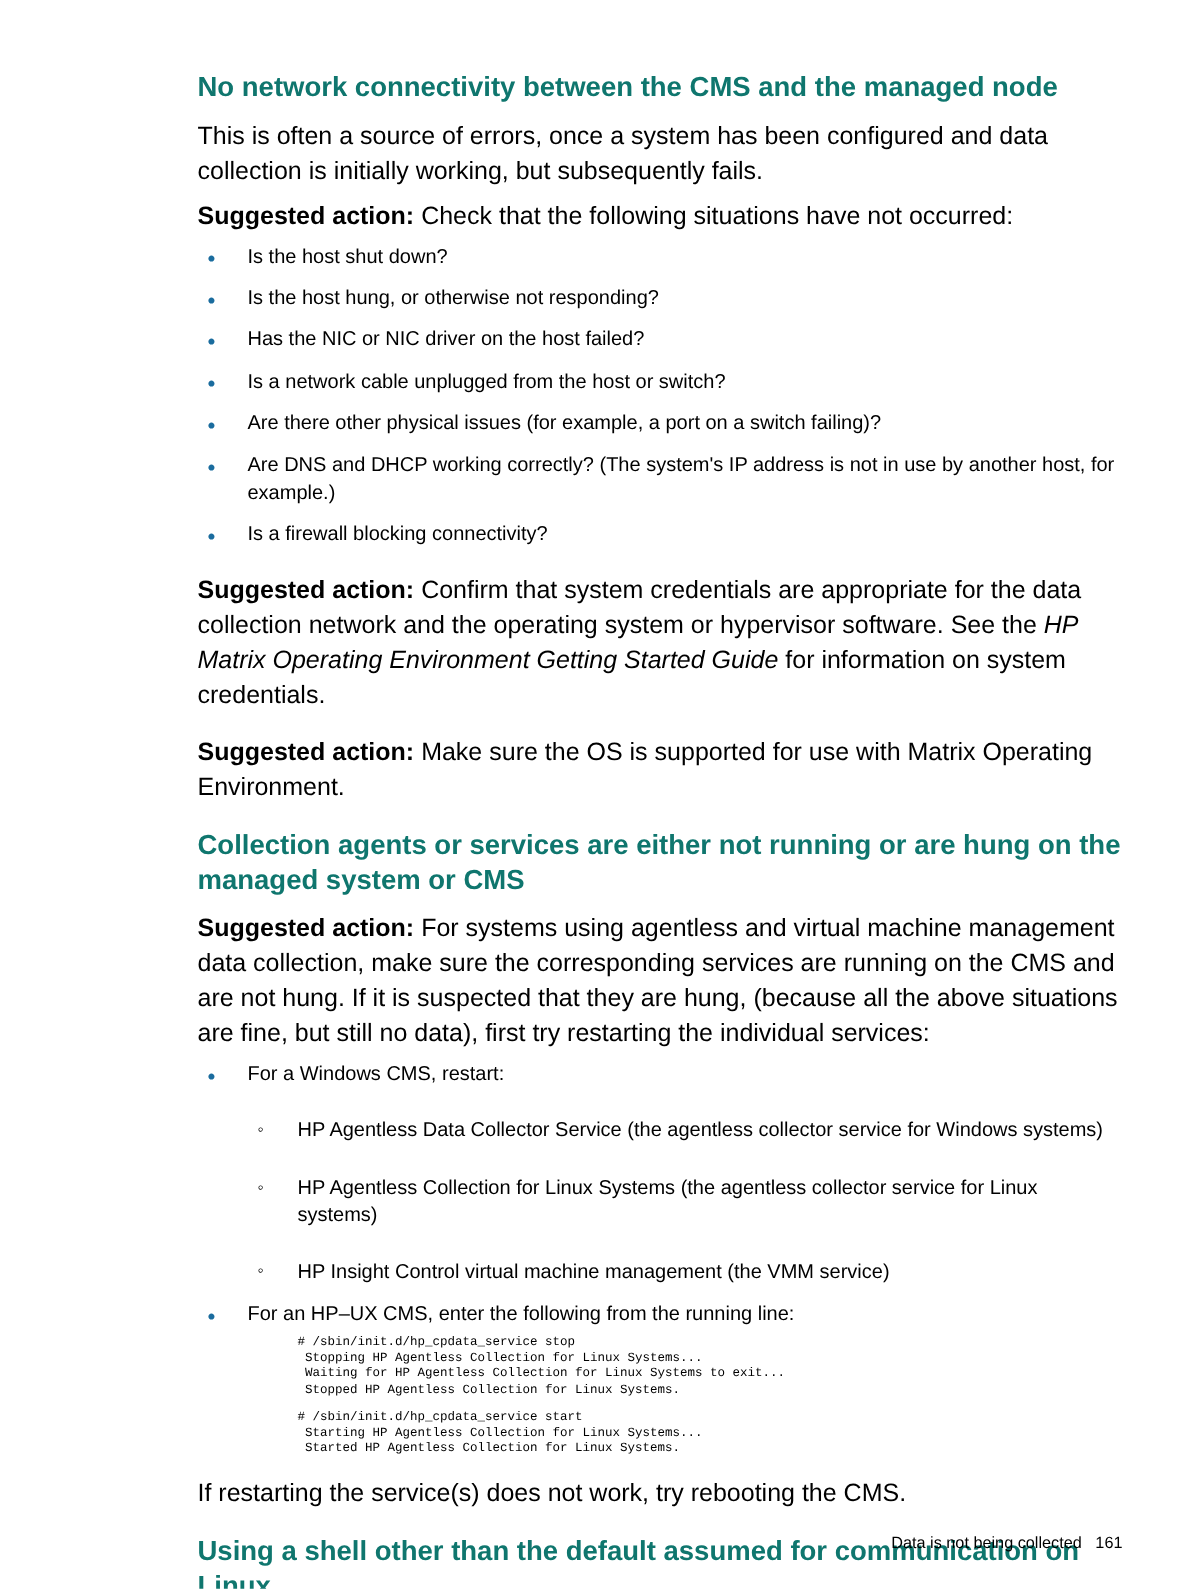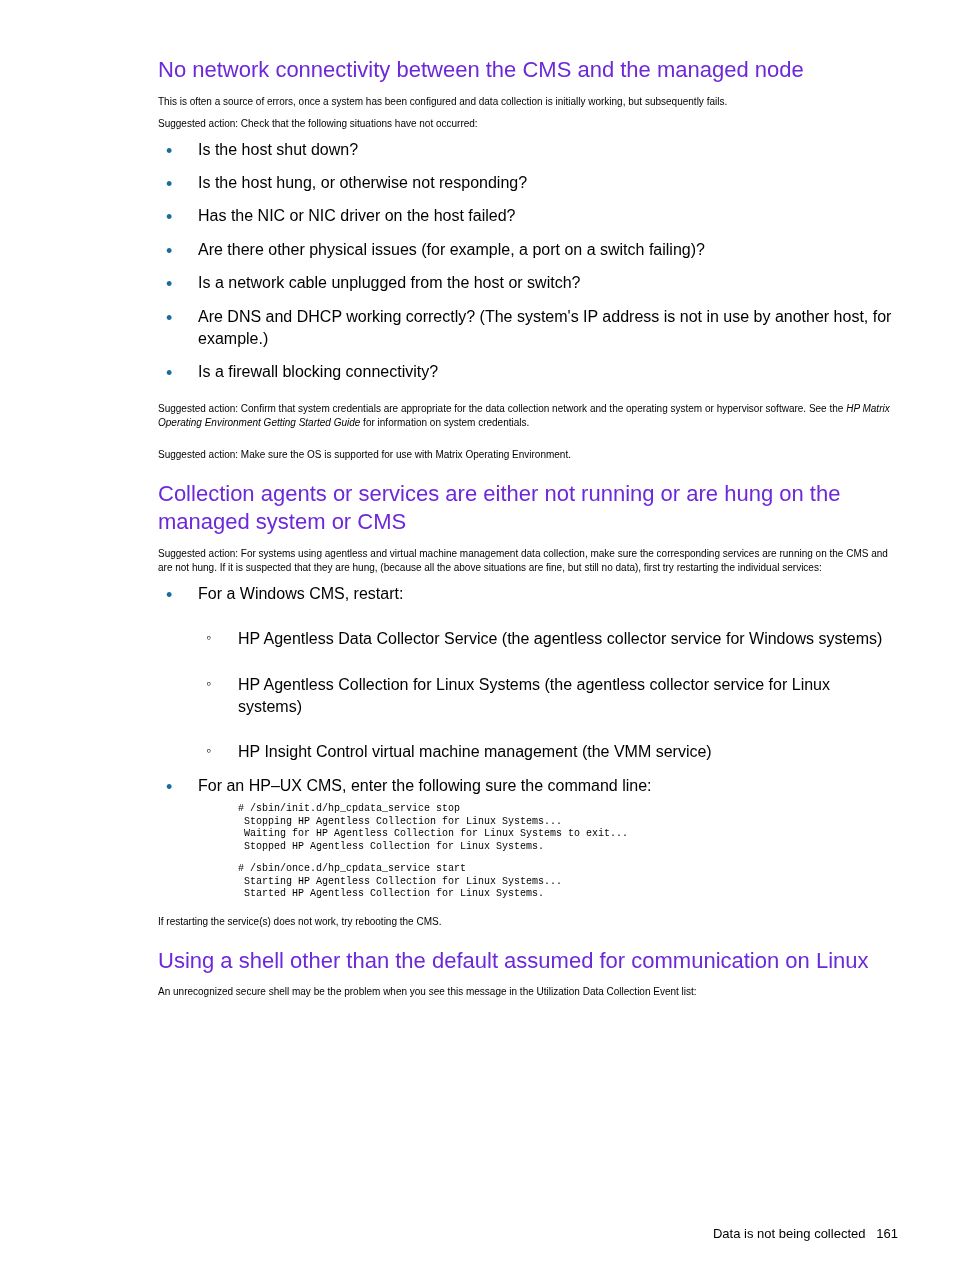--- a/index.html
+++ b/index.html
@@ -9,33 +9,33 @@
     background: #fff;
     font-family: Futura, "Trebuchet MS", Arial, sans-serif;
     font-size: 16px;
     color: #000;
     position: relative;
   }
   .page {
     padding: 56px 56px 40px 158px;
   }
   h2 {
-    color: #6d28d9;
-    font-weight: 400;
+    color: #0f766e;
+    font-weight: 700;
     font-size: 22px;
     margin-bottom: 10px;
     line-height: 1.3;
   }
   .sec { margin-bottom: 18px; }
   p {
     line-height: 1.4;
     margin-bottom: 8px;
-    font-size: 10px;
+    font-size: 20px;
   }
-  .bold-label { font-weight: 400; }
+  .bold-label { font-weight: 700; }
   ul.outer {
     list-style: none;
     margin: 8px 0 14px 0;
   }
   ul.outer > li {
     position: relative;
     padding-left: 40px;
     margin-bottom: 11px;
     line-height: 1.4;
   }
@@ -89,22 +89,22 @@
   <div class="sec">
     <h2>No network connectivity between the CMS and the managed node</h2>
     <p>This is often a source of errors, once a system has been configured and data collection is initially working, but subsequently fails.</p>
     <p>
       <span class="bold-label">Suggested action:</span><span> Check that the following situations have not occurred:</span>
     </p>
     <ul class="outer">
       <li>Is the host shut down?</li>
       <li>Is the host hung, or otherwise not responding?</li>
       <li>Has the NIC or NIC driver on the host failed?</li>
+      <li>Is a network cable unplugged from the host or switch?</li>
       <li>Are there other physical issues (for example, a port on a switch failing)?</li>
-      <li>Is a network cable unplugged from the host or switch?</li>
       <li>Are DNS and DHCP working correctly? (The system's IP address is not in use by another host, for example.)</li>
       <li>Is a firewall blocking connectivity?</li>
     </ul>
   </div>
 
   <div class="sec">
     <p>
       <span class="bold-label">Suggested action:</span><span> Confirm that system credentials are appropriate for the data collection network and the operating system or hypervisor software. See the </span><span class="italic">HP Matrix Operating Environment Getting Started Guide</span><span> for information on system credentials.</span>
     </p>
   </div>
@@ -123,26 +123,26 @@
     <ul class="outer">
       <li>
         <span>For a Windows CMS, restart:</span>
         <ul class="inner">
           <li>HP Agentless Data Collector Service (the agentless collector service for Windows systems)</li>
           <li>HP Agentless Collection for Linux Systems (the agentless collector service for Linux systems)</li>
           <li>HP Insight Control virtual machine management (the VMM service)</li>
         </ul>
       </li>
       <li>
-        <span>For an HP–UX CMS, enter the following sure the command line:</span>
+        <span>For an HP–UX CMS, enter the following from the running line:</span>
         <pre class="code"># /sbin/init.d/hp_cpdata_service stop
  Stopping HP Agentless Collection for Linux Systems...
  Waiting for HP Agentless Collection for Linux Systems to exit...
  Stopped HP Agentless Collection for Linux Systems.</pre>
-        <pre class="code" style="margin-top:10px"># /sbin/once.d/hp_cpdata_service start
+        <pre class="code" style="margin-top:10px"># /sbin/init.d/hp_cpdata_service start
  Starting HP Agentless Collection for Linux Systems...
  Started HP Agentless Collection for Linux Systems.</pre>
       </li>
     </ul>
     <p>If restarting the service(s) does not work, try rebooting the CMS.</p>
   </div>
 
   <div class="sec">
     <h2>Using a shell other than the default assumed for communication on Linux</h2>
     <p>An unrecognized secure shell may be the problem when you see this message in the Utilization Data Collection Event list:</p>

